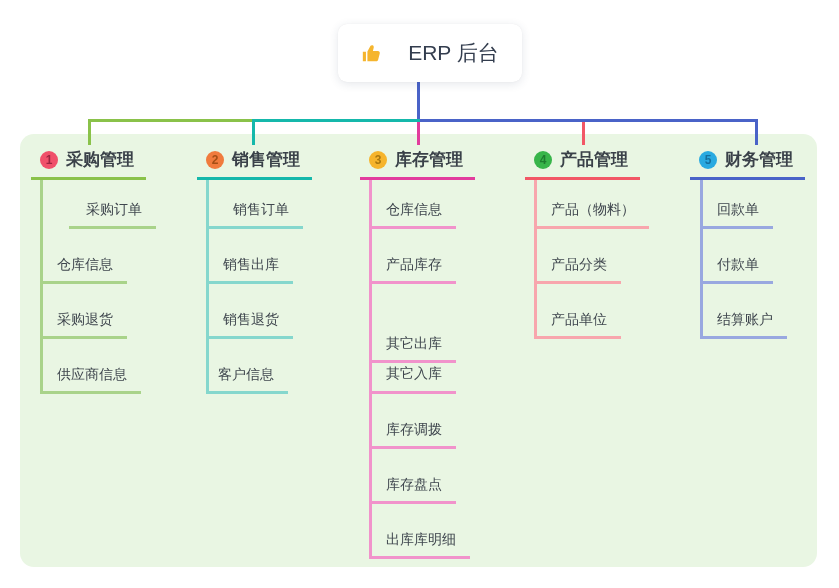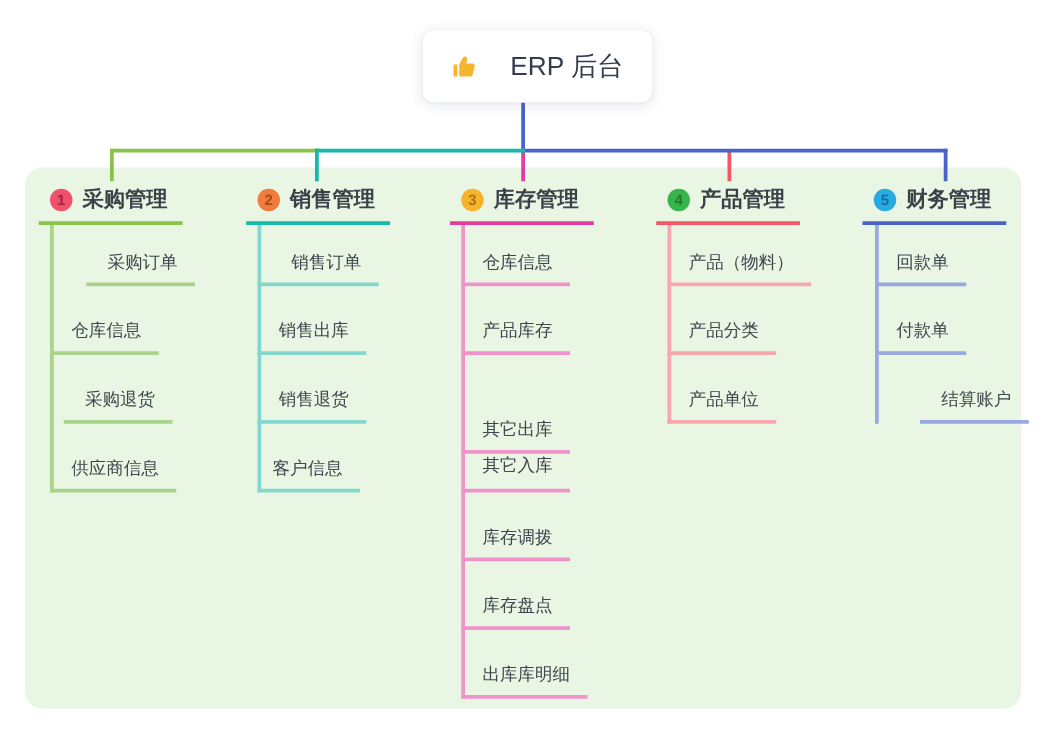--- a/index.html
+++ b/index.html
@@ -76,21 +76,21 @@
   </div>
 
   <div class="branch b1">
     <div class="branch-header" style="left:31px;top:149px;">
       <span class="chip">1</span>
       <span>采购管理</span>
     </div>
     <div class="spine" style="left:40px;top:180px;height:214px;"></div>
     <div class="child" style="left:40px;top:199px;margin-left:29px;"><span>采购订单</span></div>
     <div class="child" style="left:40px;top:254px;"><span>仓库信息</span></div>
-    <div class="child" style="left:40px;top:309px;margin-left:11px;"><span>采购退货</span></div>
+    <div class="child" style="left:40px;top:309px;"><span>采购退货</span></div>
     <div class="child" style="left:40px;top:364px;"><span>供应商信息</span></div>
   </div>
 
   <div class="branch b2">
     <div class="branch-header" style="left:197px;top:149px;">
       <span class="chip">2</span>
       <span>销售管理</span>
     </div>
     <div class="spine" style="left:206px;top:180px;height:214px;"></div>
     <div class="child" style="left:206px;top:199px;padding-left:27px;"><span>销售订单</span></div>
@@ -126,16 +126,16 @@
   </div>
 
   <div class="branch b5">
     <div class="branch-header" style="left:690px;top:149px;">
       <span class="chip">5</span>
       <span>财务管理</span>
     </div>
     <div class="spine" style="left:700px;top:180px;height:159px;"></div>
     <div class="child" style="left:700px;top:199px;"><span>回款单</span></div>
     <div class="child" style="left:700px;top:254px;"><span>付款单</span></div>
-    <div class="child" style="left:700px;top:309px;margin-left:36px;"><span>结算账户</span></div>
+    <div class="child" style="left:700px;top:309px;"><span>结算账户</span></div>
   </div>
 
 </div>
 
 </body></html>

